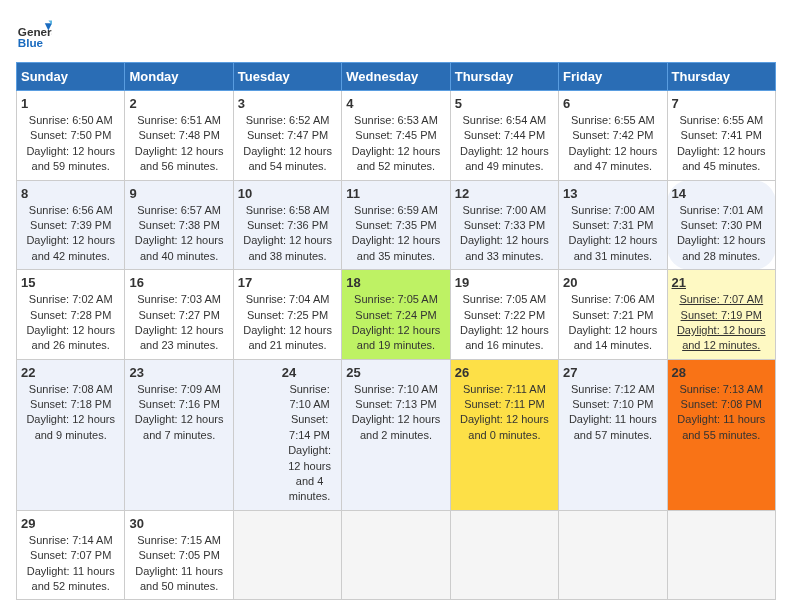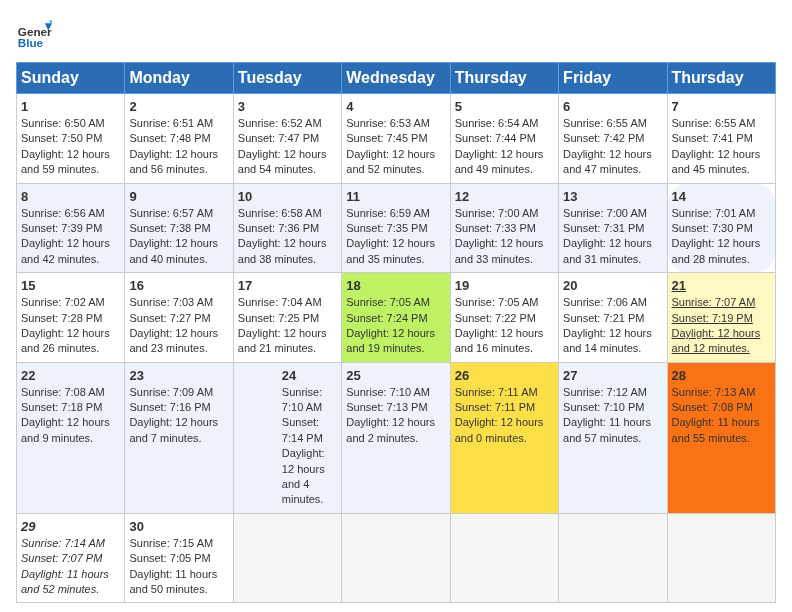--- a/index.html
+++ b/index.html
@@ -39,21 +39,21 @@
     }
     table {
       width: 100%;
       border-collapse: collapse;
       table-layout: fixed;
     }
     th {
       background-color: #2a6db5;
       color: #fff;
       padding: 6px 4px;
-      font-size: 16px;
+      font-size: 13px;
       font-weight: bold;
       text-align: left;
       border: 1px solid #5a9de0;
     }
     td {
       vertical-align: top;
       padding: 5px 4px;
       font-size: 11px;
       color: #333;
       border: 1px solid #ccc;
@@ -64,20 +64,21 @@
       background: #f5f5f5;
     }
     .day-num {
       font-size: 13px;
       font-weight: bold;
       display: block;
       margin-bottom: 2px;
     }
     .day-info {
       line-height: 1.4;
+      text-align: center;
     }
     tr:nth-child(odd) td:not(.empty) {
       background: #fff;
     }
     tr:nth-child(even) td:not(.empty) {
       background: #f0f4fa;
     }
   </style>
 </head>
 <body>
@@ -336,21 +337,21 @@
         <td style="background: #f97316;">
     <span class="day-num">28</span>
     <div class="day-info">
       Sunrise: 7:13 AM<br>
       Sunset: 7:08 PM<br>
       Daylight: 11 hours and 55 minutes.
     </div>
   </td>
       </tr>
       <tr>
-        <td style="background: rgb(255, 255, 255); font-style: italic;">
+        <td style="background: rgb(255, 255, 255);">
     <span class="day-num">29</span>
     <div class="day-info">
       Sunrise: 7:14 AM<br>
       Sunset: 7:07 PM<br>
       Daylight: 11 hours and 52 minutes.
     </div>
   </td>
         <td style="background: rgb(255, 255, 255);">
     <span class="day-num">30</span>
     <div class="day-info">

